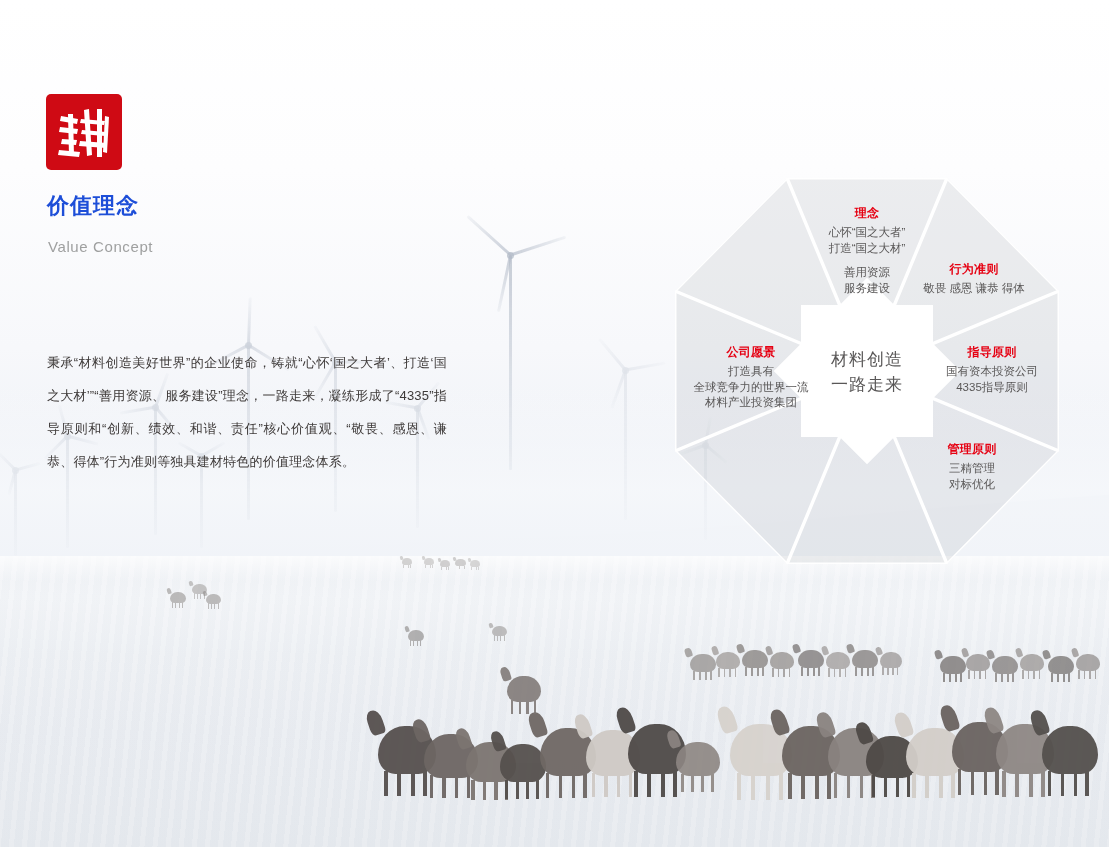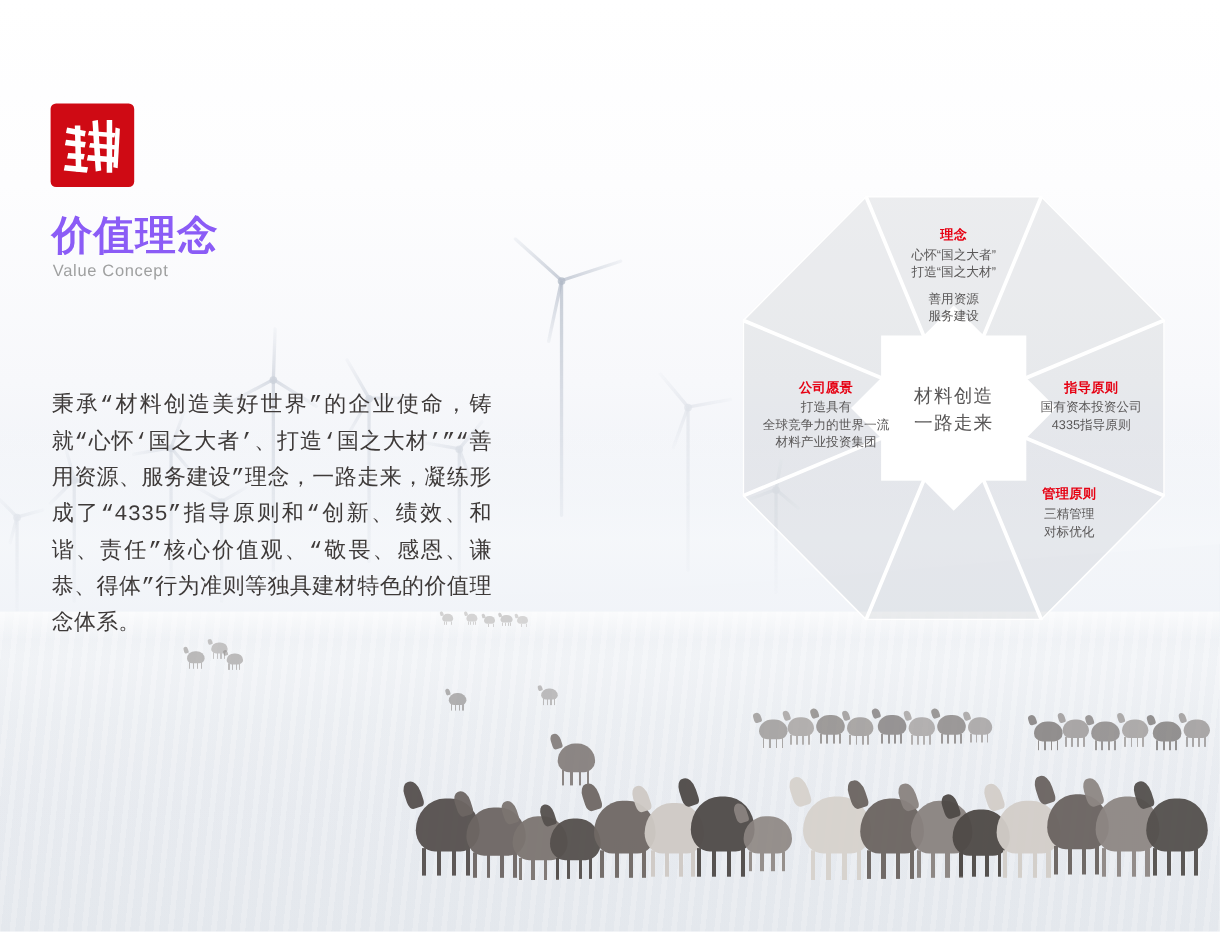--- a/index.html
+++ b/index.html
@@ -54,26 +54,26 @@
     color:inherit;}
 
   
   #left{position:absolute;left:0;top:0;width:520px;height:100%;}
 
   .seal{position:absolute;left:48px;top:96px;width:72px;height:72px;
     background:#cf0a14;border-radius:3px;
     box-shadow:0 0 0 2px #cf0a14;}
   .seal svg{display:block;}
 
-  .title-cn{position:absolute;left:47px;top:195px;font-size:37px;font-weight:700;color:#8b5cf6;
+  .title-cn{position:absolute;left:47px;top:195px;font-size:22px;font-weight:700;color:#1d4ed8;
     letter-spacing:1px;line-height:1;}
   .title-en{position:absolute;left:48px;top:238px;font-size:15px;color:#9fa0a0;letter-spacing:.6px;}
 
   .body-text{position:absolute;left:47px;top:333px;width:400px;
-    font-size:20px;line-height:33px;color:#3e3a39;letter-spacing:.2px;text-align:justify;font-family:Liberation Mono, monospace;}
+    font-size:13px;line-height:33px;color:#3e3a39;letter-spacing:.2px;text-align:justify;}
 
   
   #diagram{position:absolute;left:675px;top:178px;width:384px;height:386px;}
   #diagram svg{position:absolute;left:0;top:0;}
   .seg{position:absolute;text-align:center;color:#595757;}
   .seg .hd{color:#e60012;font-weight:700;font-size:12px;line-height:16px;margin-bottom:4px;letter-spacing:.3px;}
   .seg .ln{font-size:11.5px;line-height:15.5px;white-space:nowrap;}
   .seg .sub{margin-top:9px;}
 
   .center{position:absolute;left:50%;top:50%;transform:translate(-50%,-50%);
@@ -274,20 +274,24 @@
   </div>
 
   <div class="seg" style="left:92px;top:27px;width:200px;">
     <div class="hd">理念</div>
     <div class="ln">心怀“国之大者”</div>
     <div class="ln">打造“国之大材”</div>
     <div class="ln sub">善用资源</div>
     <div class="ln">服务建设</div>
   </div>
 
+  <div class="seg" style="left:214px;top:83px;width:170px;">
+    <div class="hd">行为准则</div>
+    <div class="ln">敬畏 感恩 谦恭 得体</div>
+  </div>
 
   <div class="seg" style="left:242px;top:166px;width:150px;">
     <div class="hd">指导原则</div>
     <div class="ln">国有资本投资公司</div>
     <div class="ln">4335指导原则</div>
   </div>
 
   <div class="seg" style="left:232px;top:263px;width:130px;">
     <div class="hd">管理原则</div>
     <div class="ln">三精管理</div>

